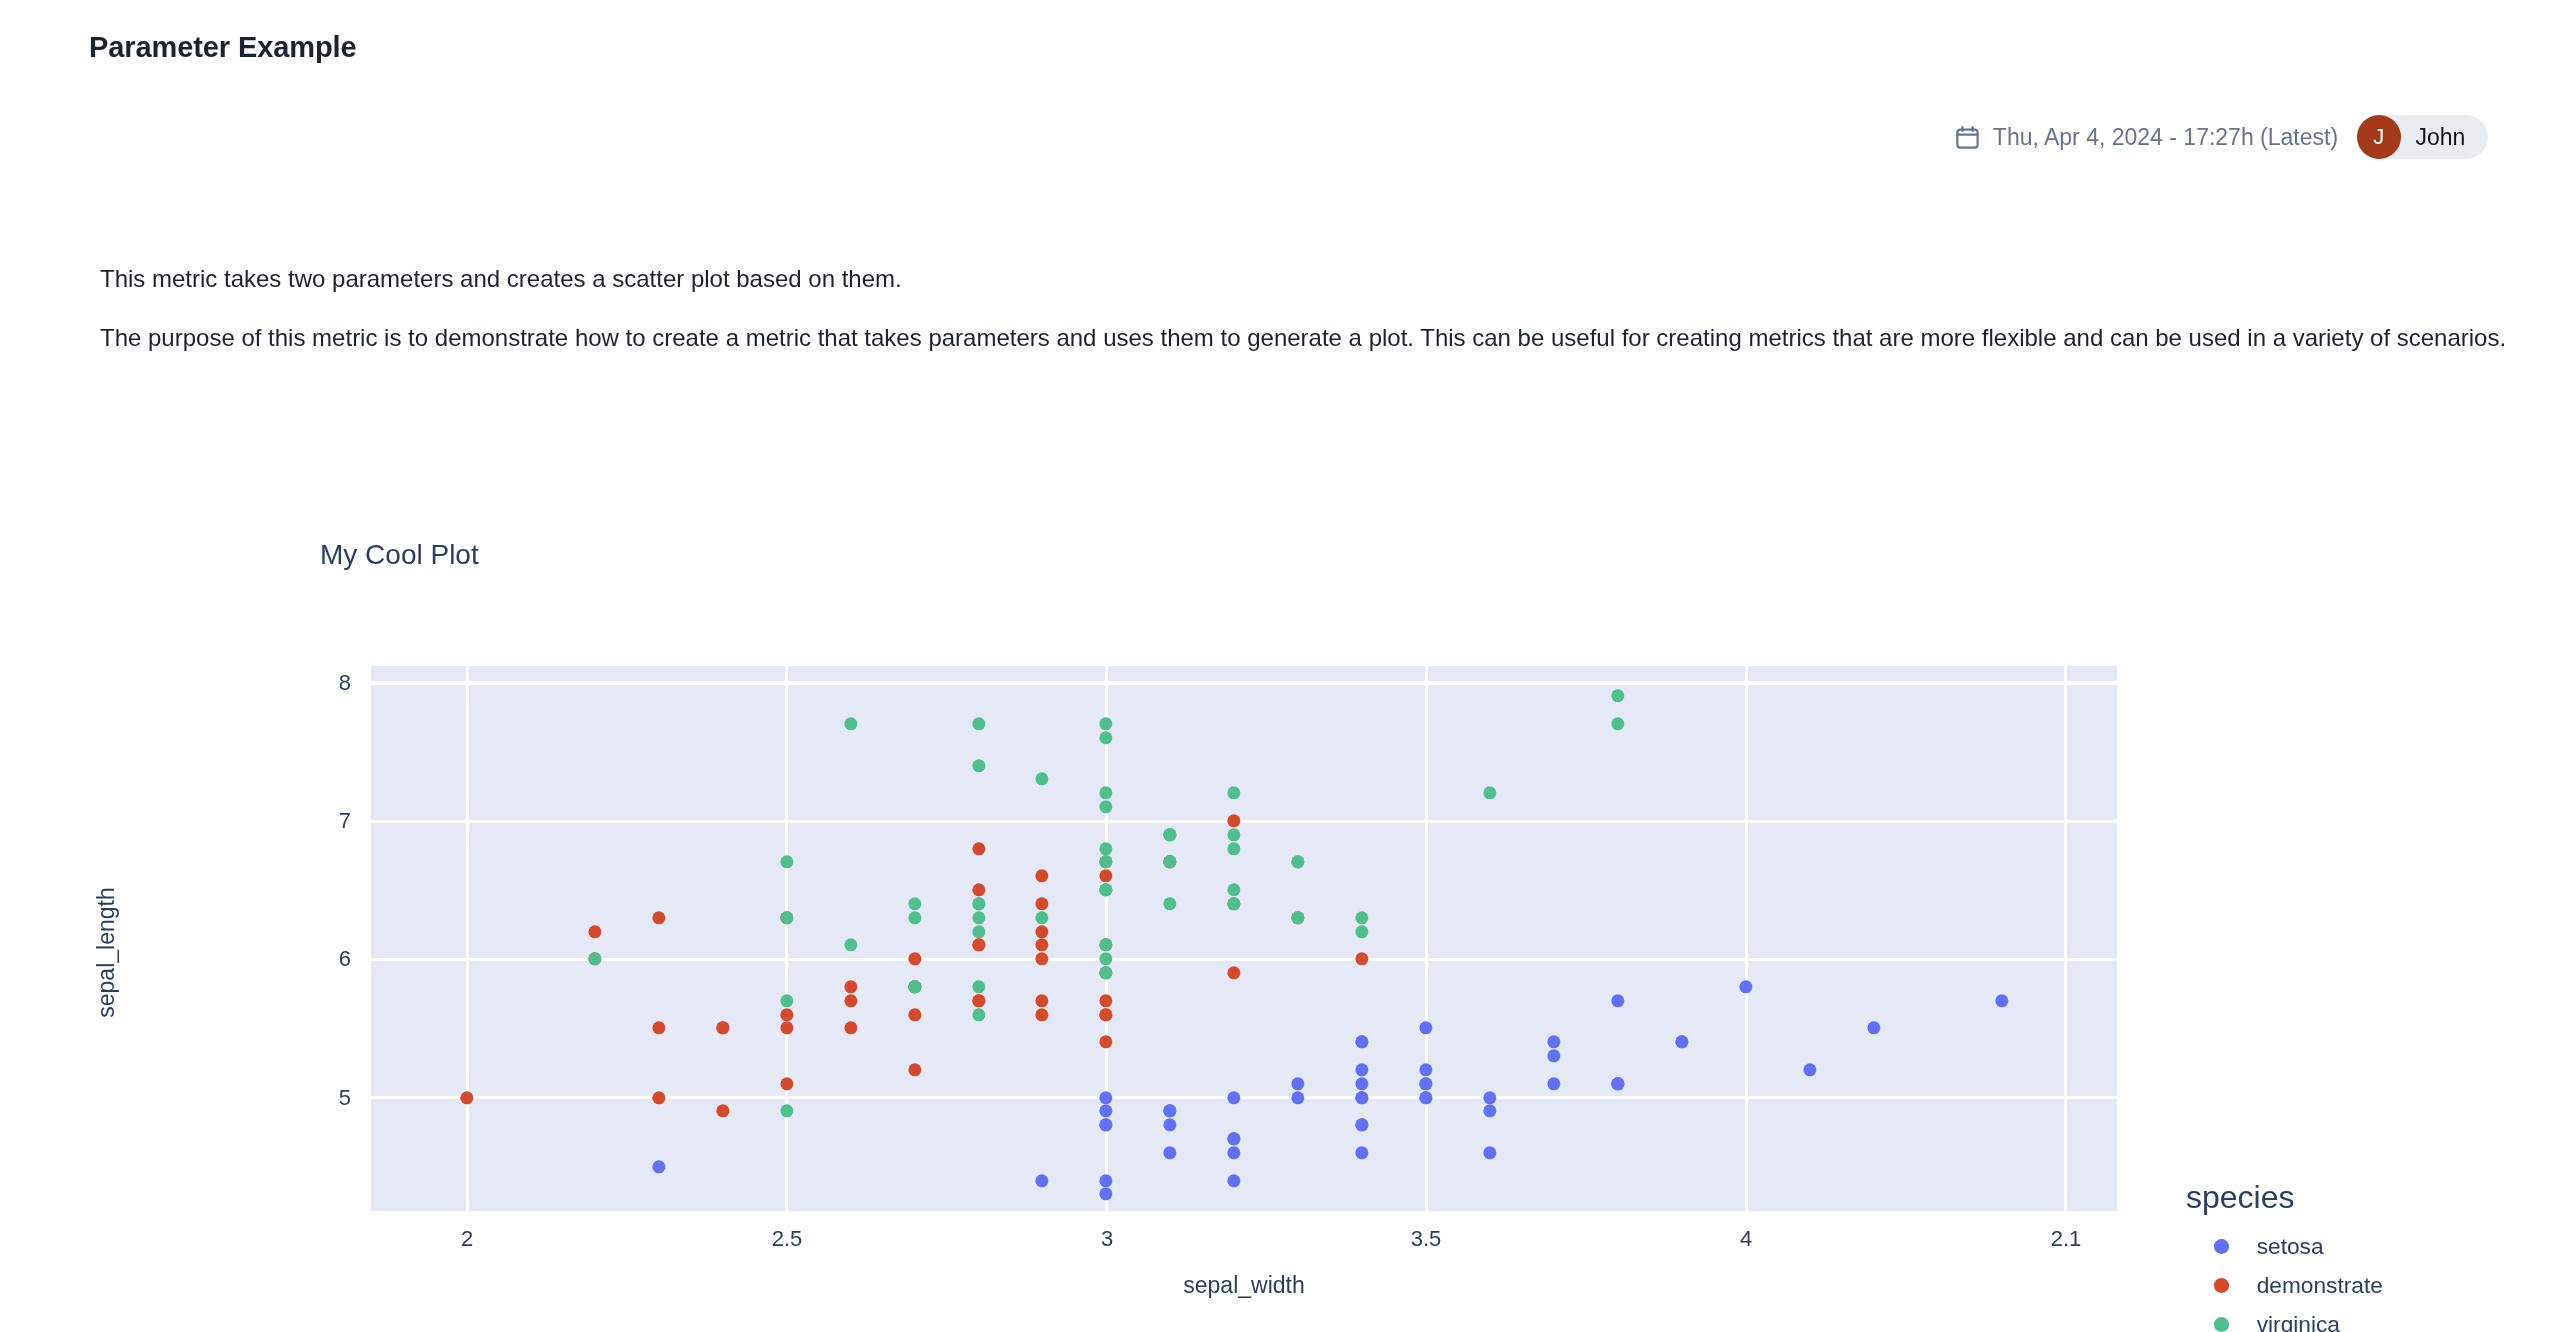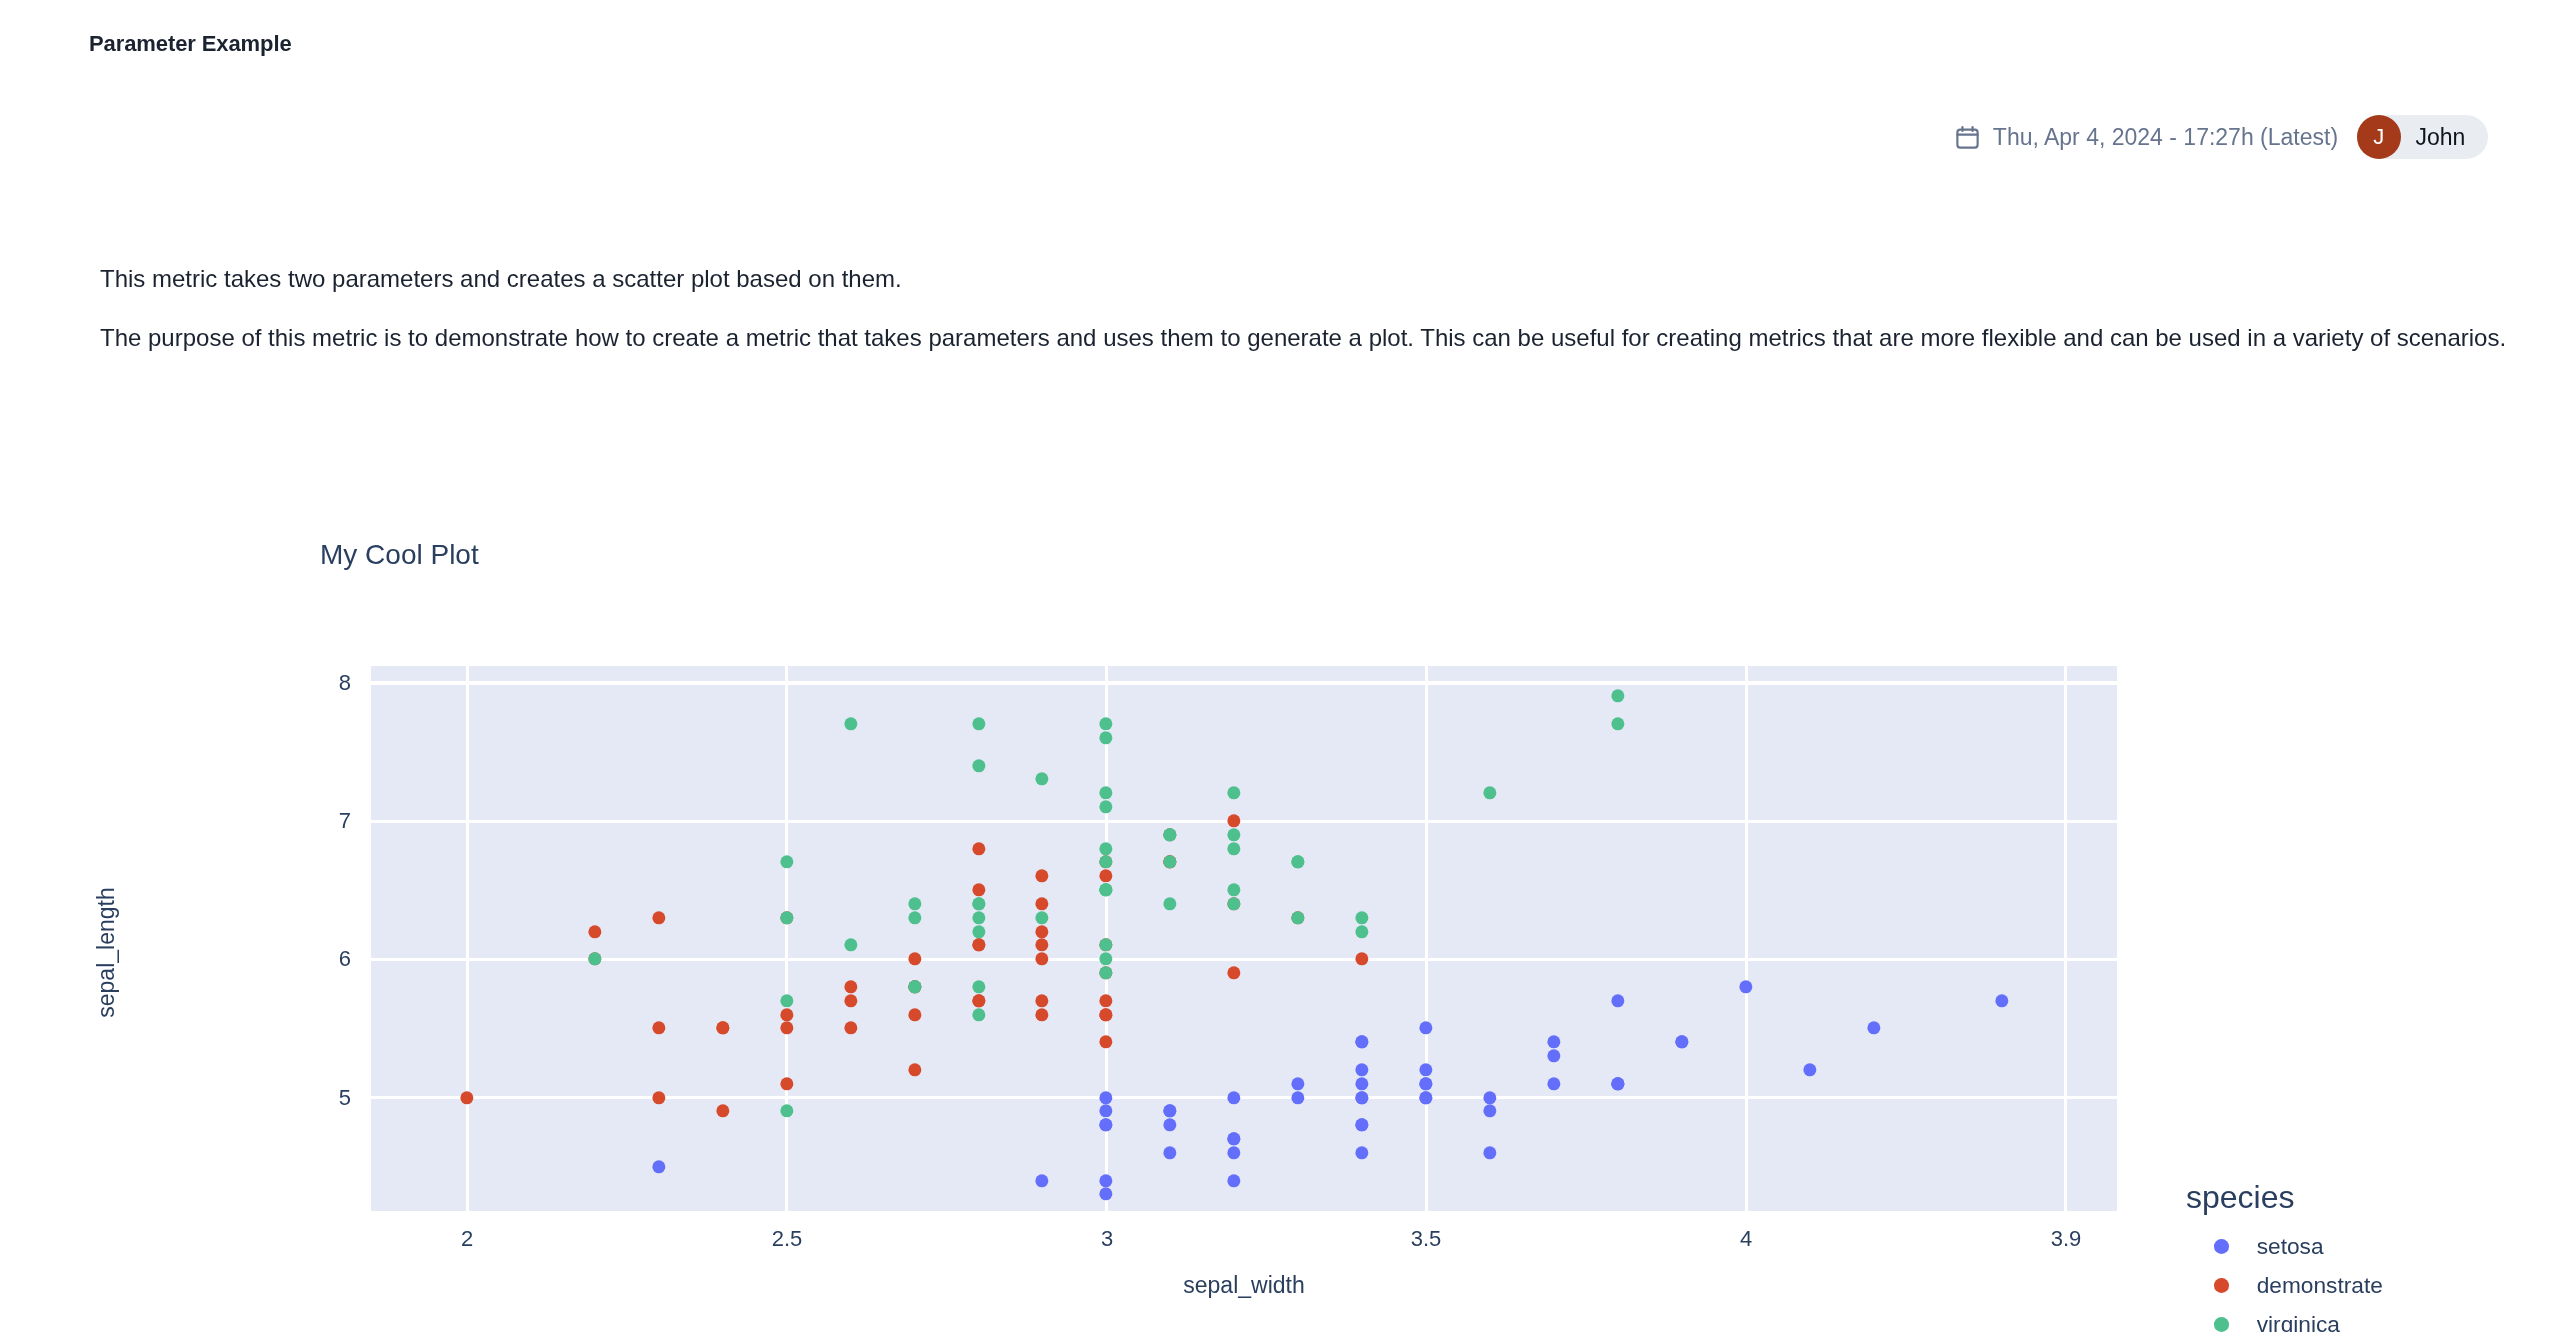--- a/index.html
+++ b/index.html
@@ -7,21 +7,21 @@
     width: 2576px; height: 1333px;
     background: #ffffff;
     font-family: "Liberation Sans", sans-serif;
     overflow: hidden;
   }
   .page { position: relative; width: 2576px; height: 1333px; background:#fff; }
 
   
   .page-title {
     position: absolute; left: 89px; top: 31px;
-    font-size: 22px; font-weight: 700; color: #1b2230;
+    font-size: 29px; font-weight: 700; color: #1b2230;
     letter-spacing: -0.1px;
   }
   .meta-row {
     position: absolute; right: 88px; top: 115px;
     display: flex; align-items: center; gap: 18.7px;
   }
   .date-block { display:flex; align-items:center; gap: 12px; }
   .cal-icon { width: 27px; height: 27px; display:block; }
   .date-text { font-size: 23px; color: #67748e; white-space: nowrap; }
   .user-pill {
@@ -278,21 +278,21 @@
         <div class="pt" style="left: 735px; top: 224px; background: rgb(77, 192, 141);"></div>
         <div class="pt" style="left: 991px; top: 266px; background: rgb(77, 192, 141);"></div>
         <div class="pt" style="left: 735px; top: 307px; background: rgb(77, 192, 141);"></div>
       </div>
     <div id="xticks">
         <div class="xtick" style="left: 467px; top: 720px;">2</div>
         <div class="xtick" style="left: 787px; top: 720px;">2.5</div>
         <div class="xtick" style="left: 1107px; top: 720px;">3</div>
         <div class="xtick" style="left: 1426px; top: 720px;">3.5</div>
         <div class="xtick" style="left: 1746px; top: 720px;">4</div>
-        <div class="xtick" style="left: 2066px; top: 720px;">3.9</div>
+        <div class="xtick" style="left: 2066px; top: 720px;">2.1</div>
       </div>
     <div id="yticks">
         <div class="ytick" style="left: 298px; width: 53px; top: 592px;">5</div>
         <div class="ytick" style="left: 298px; width: 53px; top: 453px;">6</div>
         <div class="ytick" style="left: 298px; width: 53px; top: 315px;">7</div>
         <div class="ytick" style="left: 298px; width: 53px; top: 177px;">8</div>
       </div>
     <div class="xlabel">sepal_width</div>
     <div class="ylabel">sepal_length</div>
 

